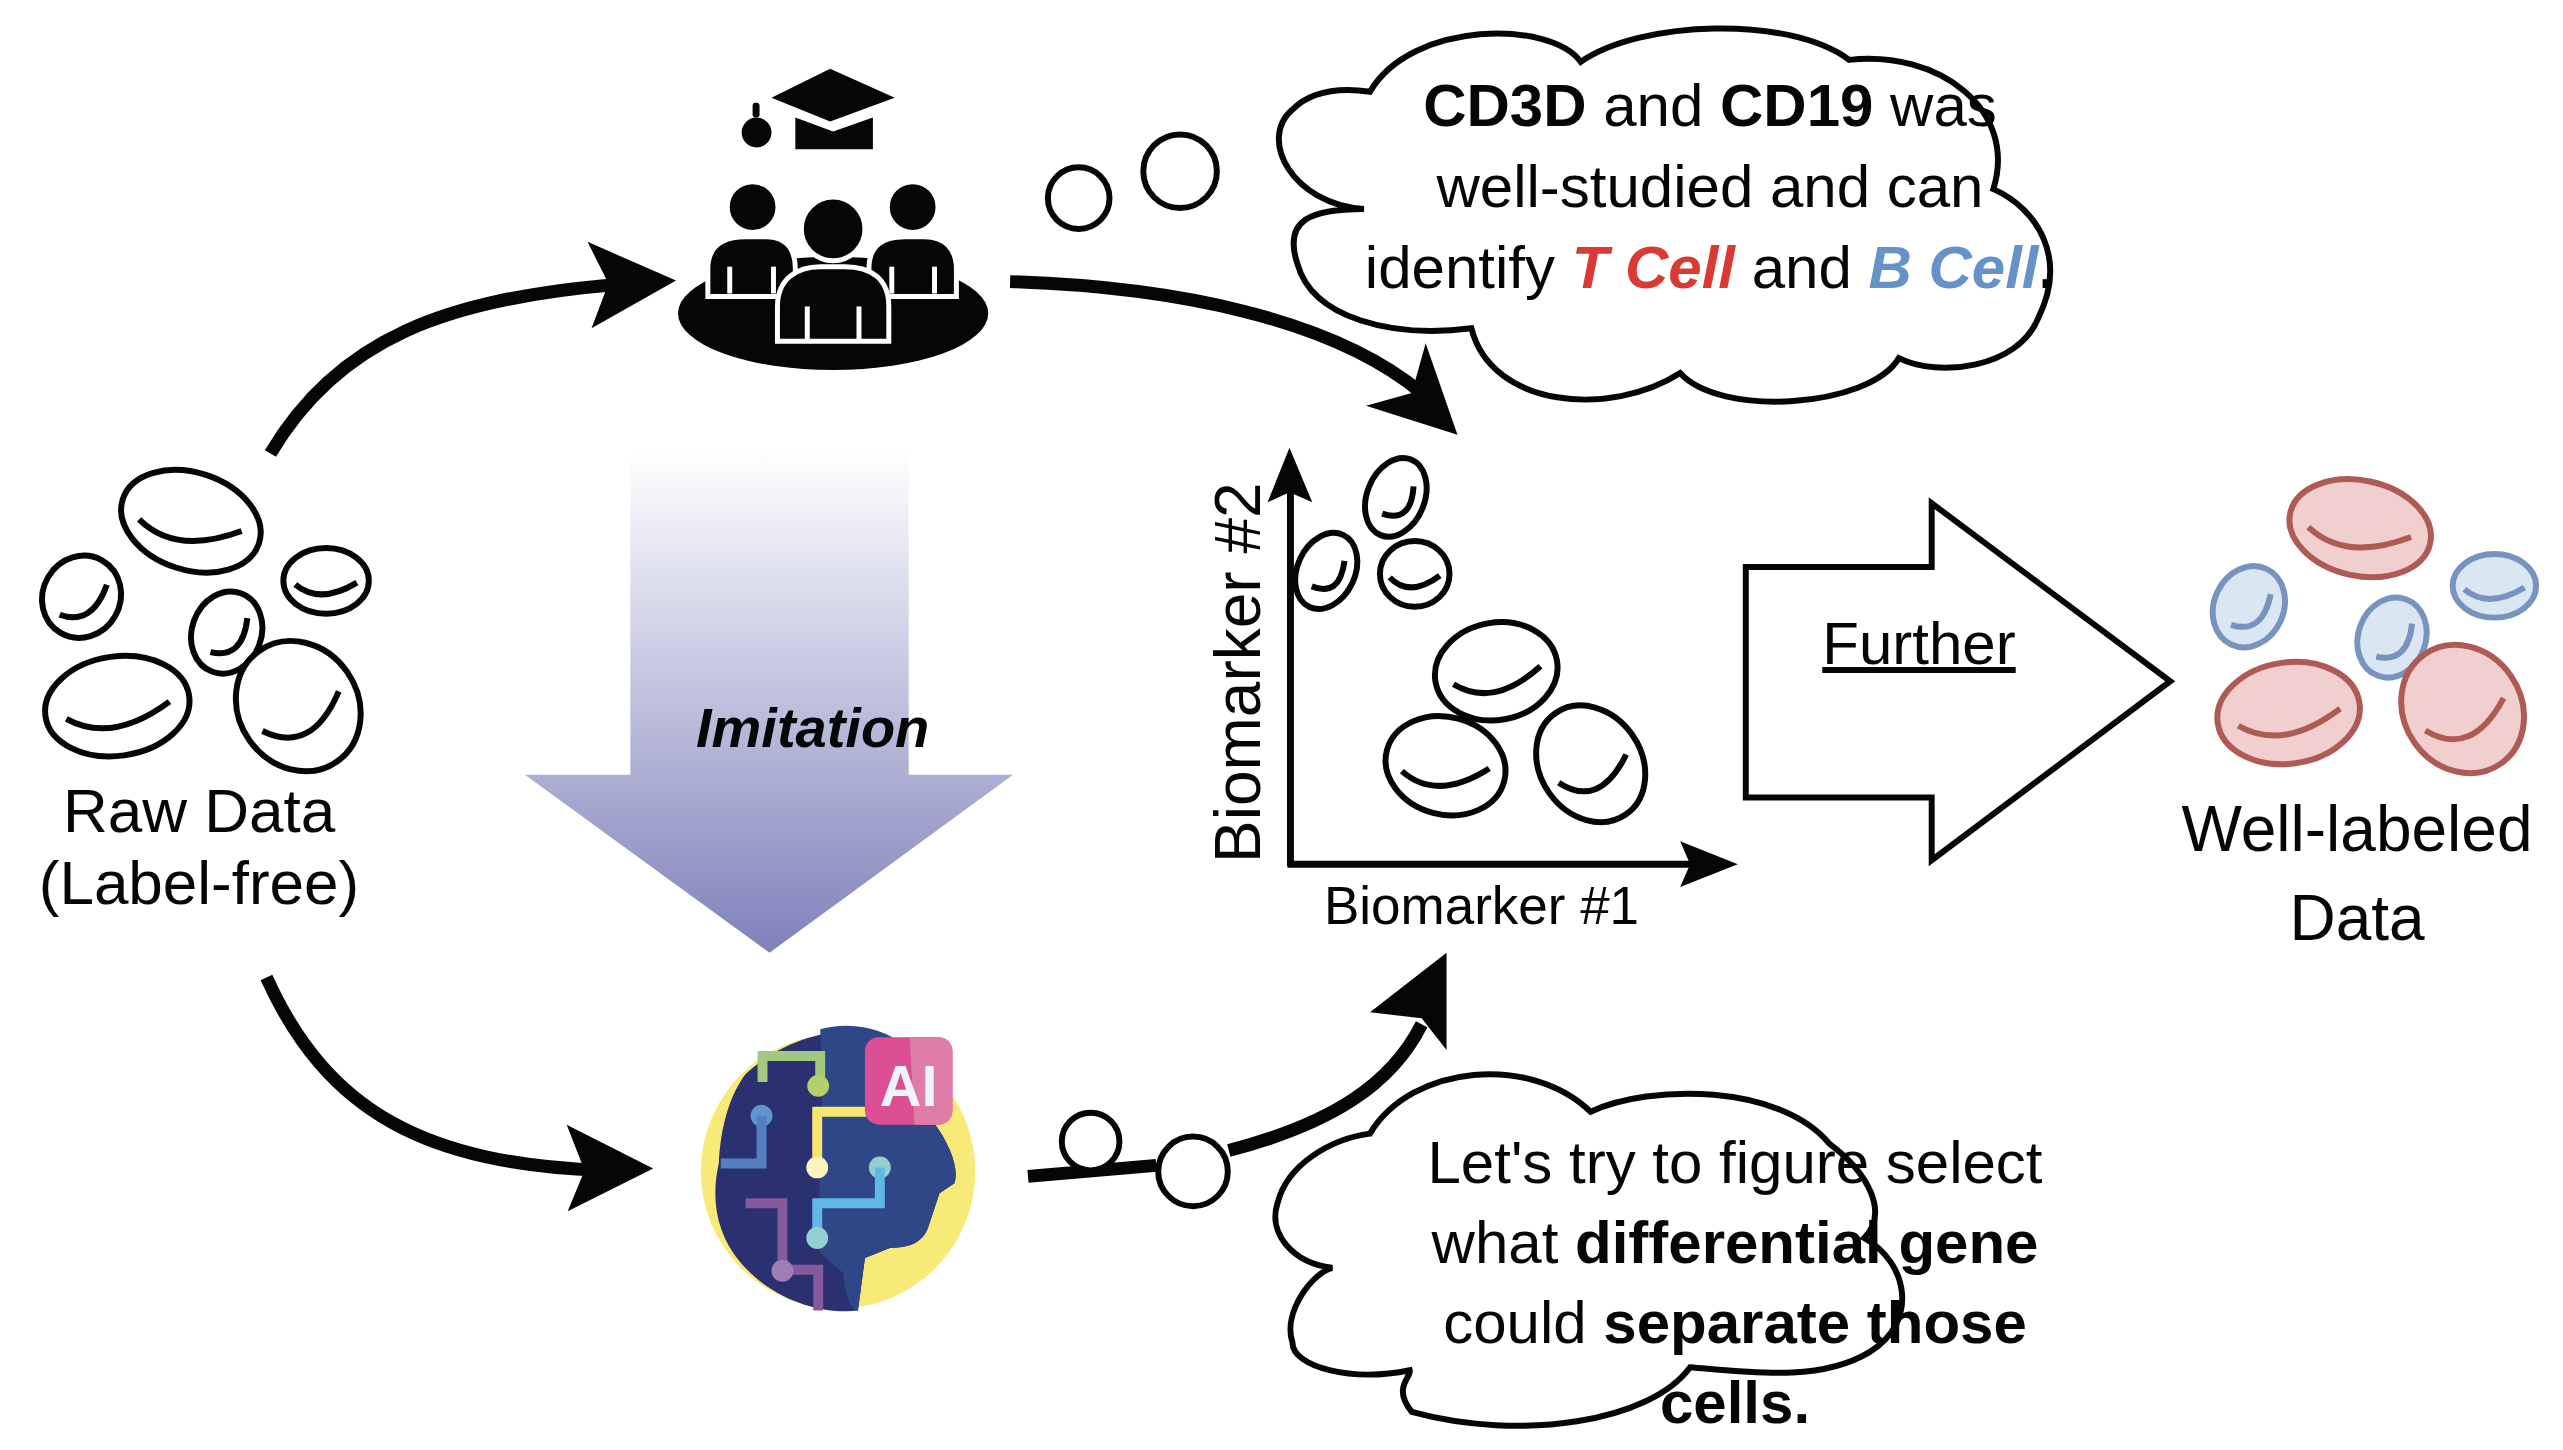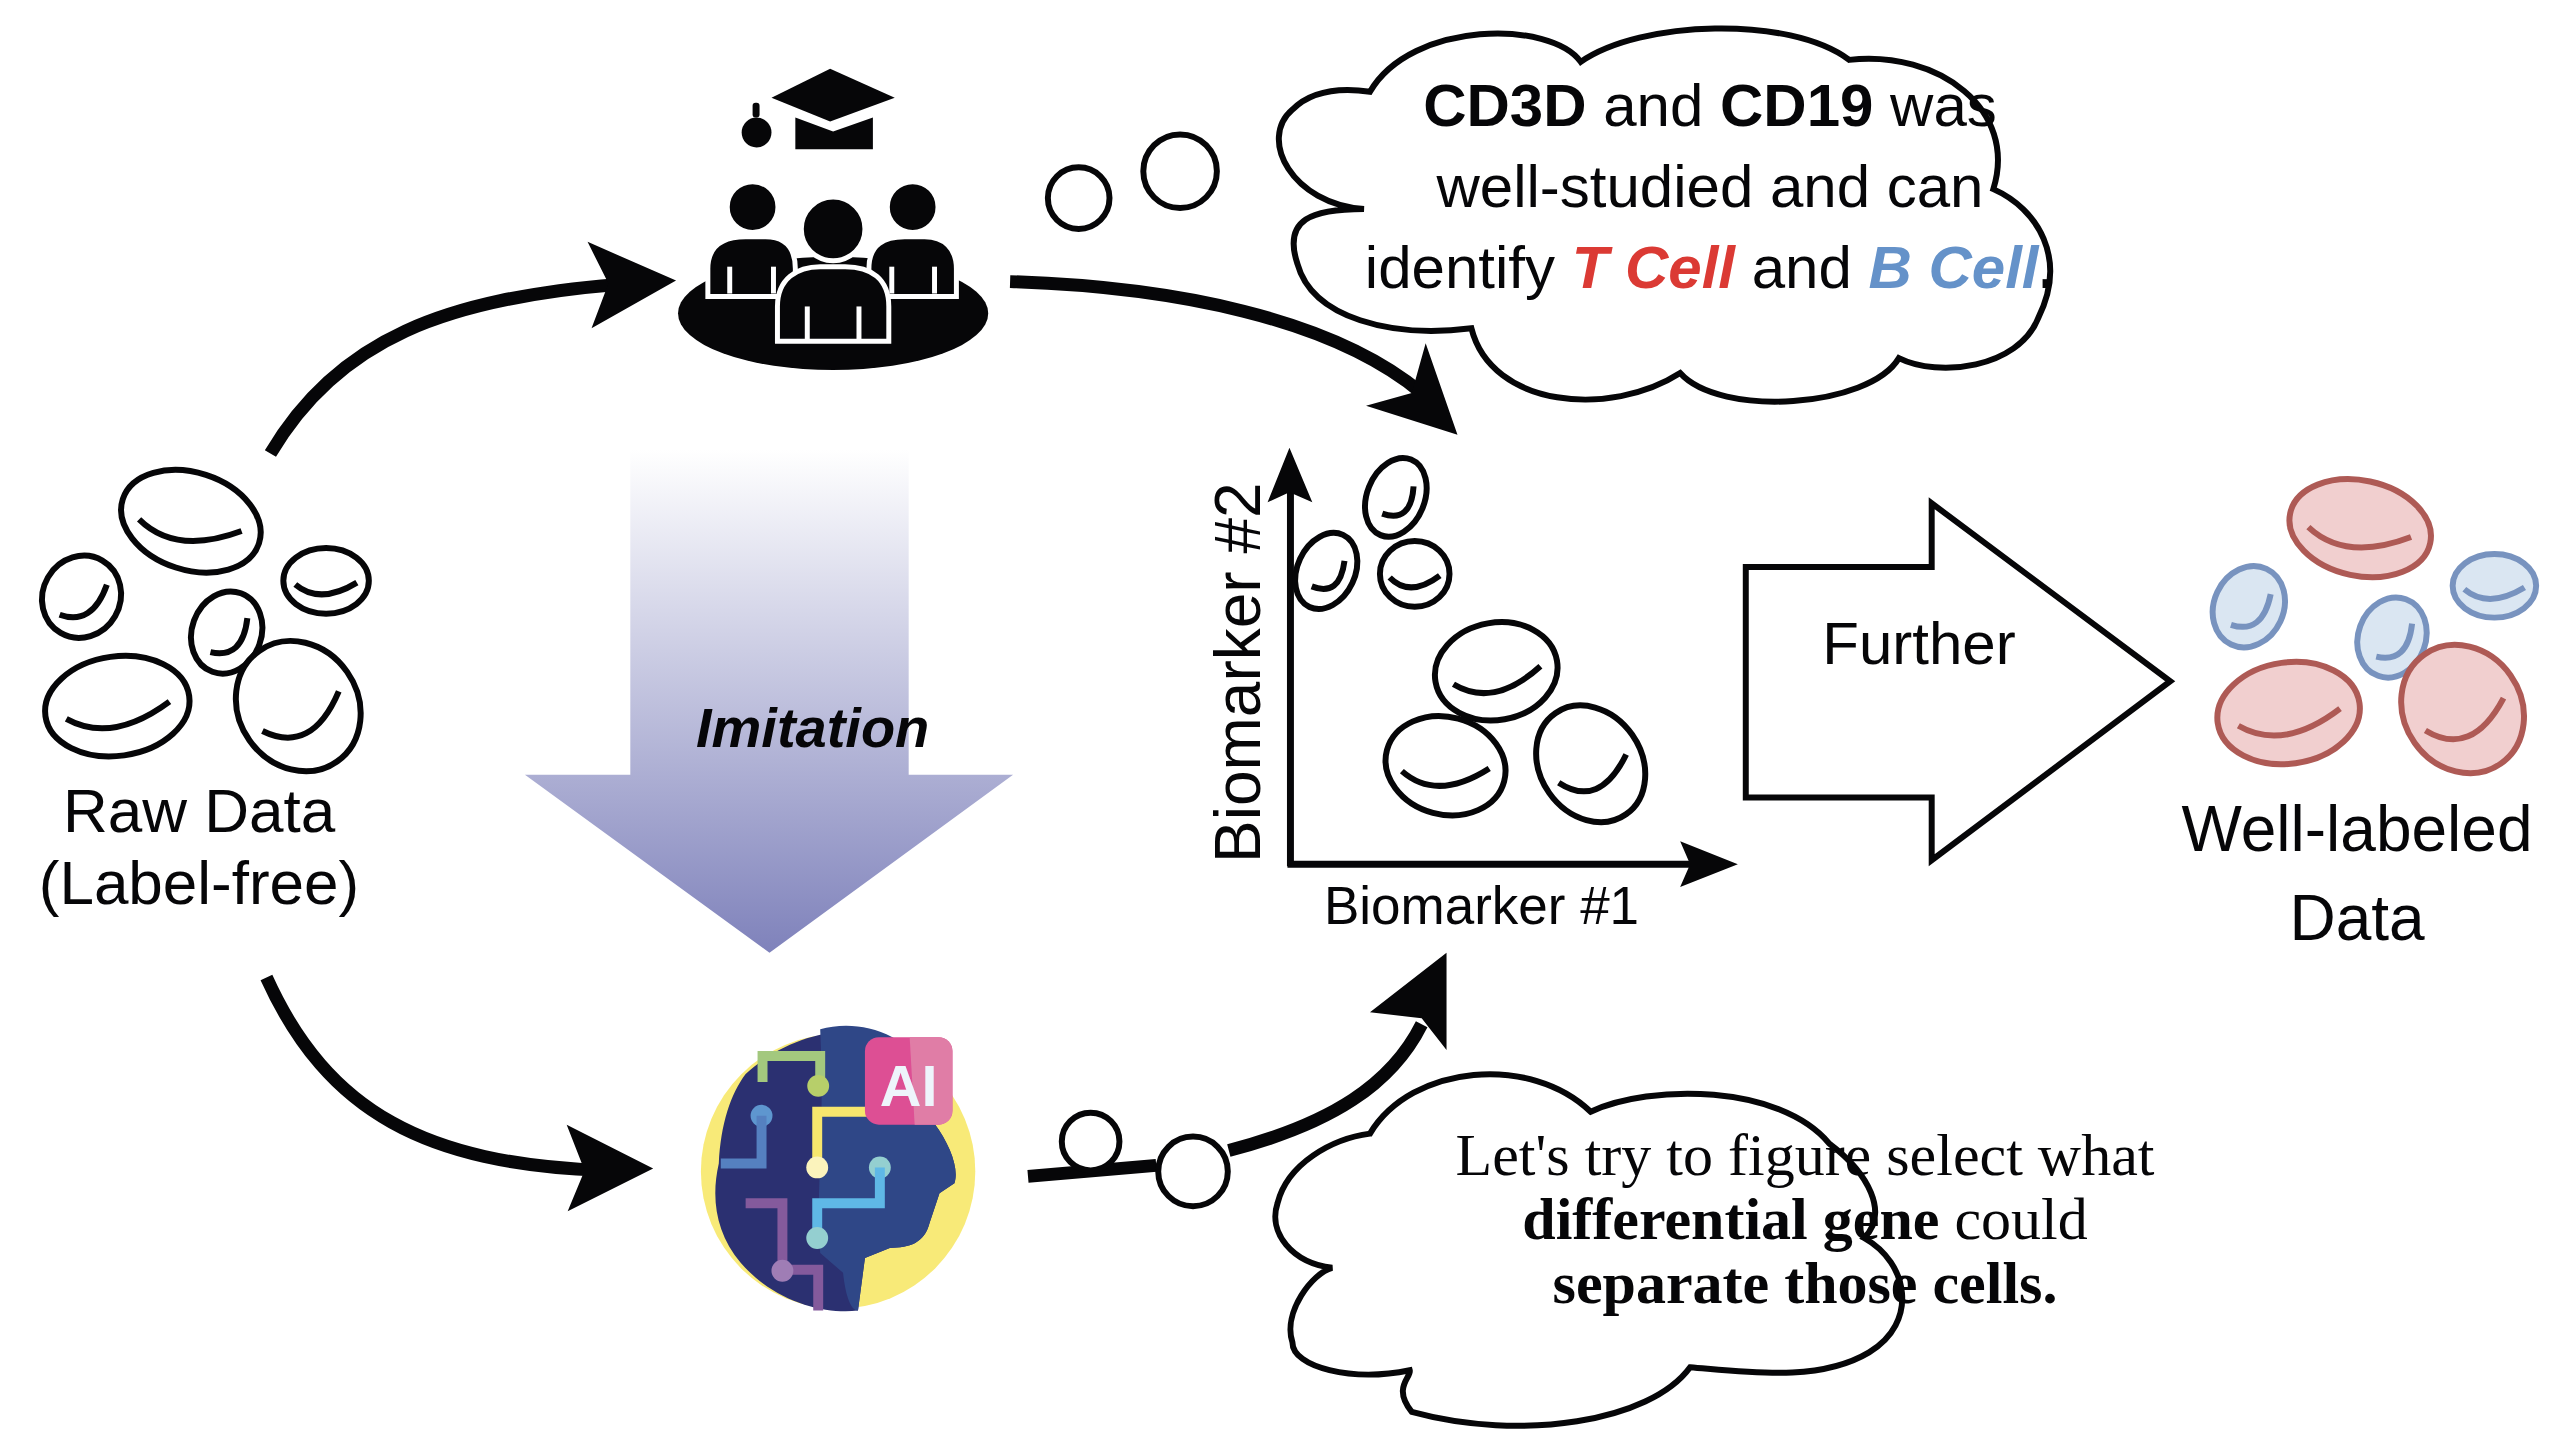--- a/index.html
+++ b/index.html
@@ -195,28 +195,28 @@
   <div>Raw Data</div>
   <div>(Label-free)</div>
 </div>
 
 <div class="txt" style="left:696px; top:696px; width:199px; font-size:56px; font-weight:bold; font-style:italic;">Imitation</div>
 
 <div class="txt" style="left:1362px; top:65px; width:696px; font-size:60px; line-height:81px;">
   <span class="b">CD3D</span><span> and </span><span class="b">CD19</span><span> was well-studied and can identify </span><span class="bi tcell">T Cell</span><span> and </span><span class="bi bcell">B Cell</span><span class="b">.</span>
 </div>
 
-<div class="txt" style="left:1437px; top:1123px; width:736px; font-size:60px; line-height:64px;font-family:Liberation Serif, serif;">
+<div class="txt" style="left:1367px; top:1123px; width:736px; font-size:60px; line-height:80px;">
   <span>Let's try to figure select what </span><span class="b">differential gene</span><span> could </span><span class="b">separate those cells</span><span class="b">.</span>
 </div>
 
 <div class="txt" style="left:1263px; top:875px; width:437px; font-size:53px;">Biomarker #1</div>
 <div class="rot" style="left:1201px; top:863px;">Biomarker #2</div>
 
-<div class="txt" style="left:1760px; top:602px; width:318px; font-size:60px; line-height:84px;">
+<div class="txt" style="left:1760px; top:602px; width:318px; font-size:60px; line-height:84px;text-decoration:underline;">
   <div>Further</div>
 </div>
 
 <div class="txt" style="left:2148px; top:785px; width:418px; font-size:64px; line-height:89px;">
   <div>Well-labeled</div>
   <div>Data</div>
 </div>
 
 
 </body></html>

